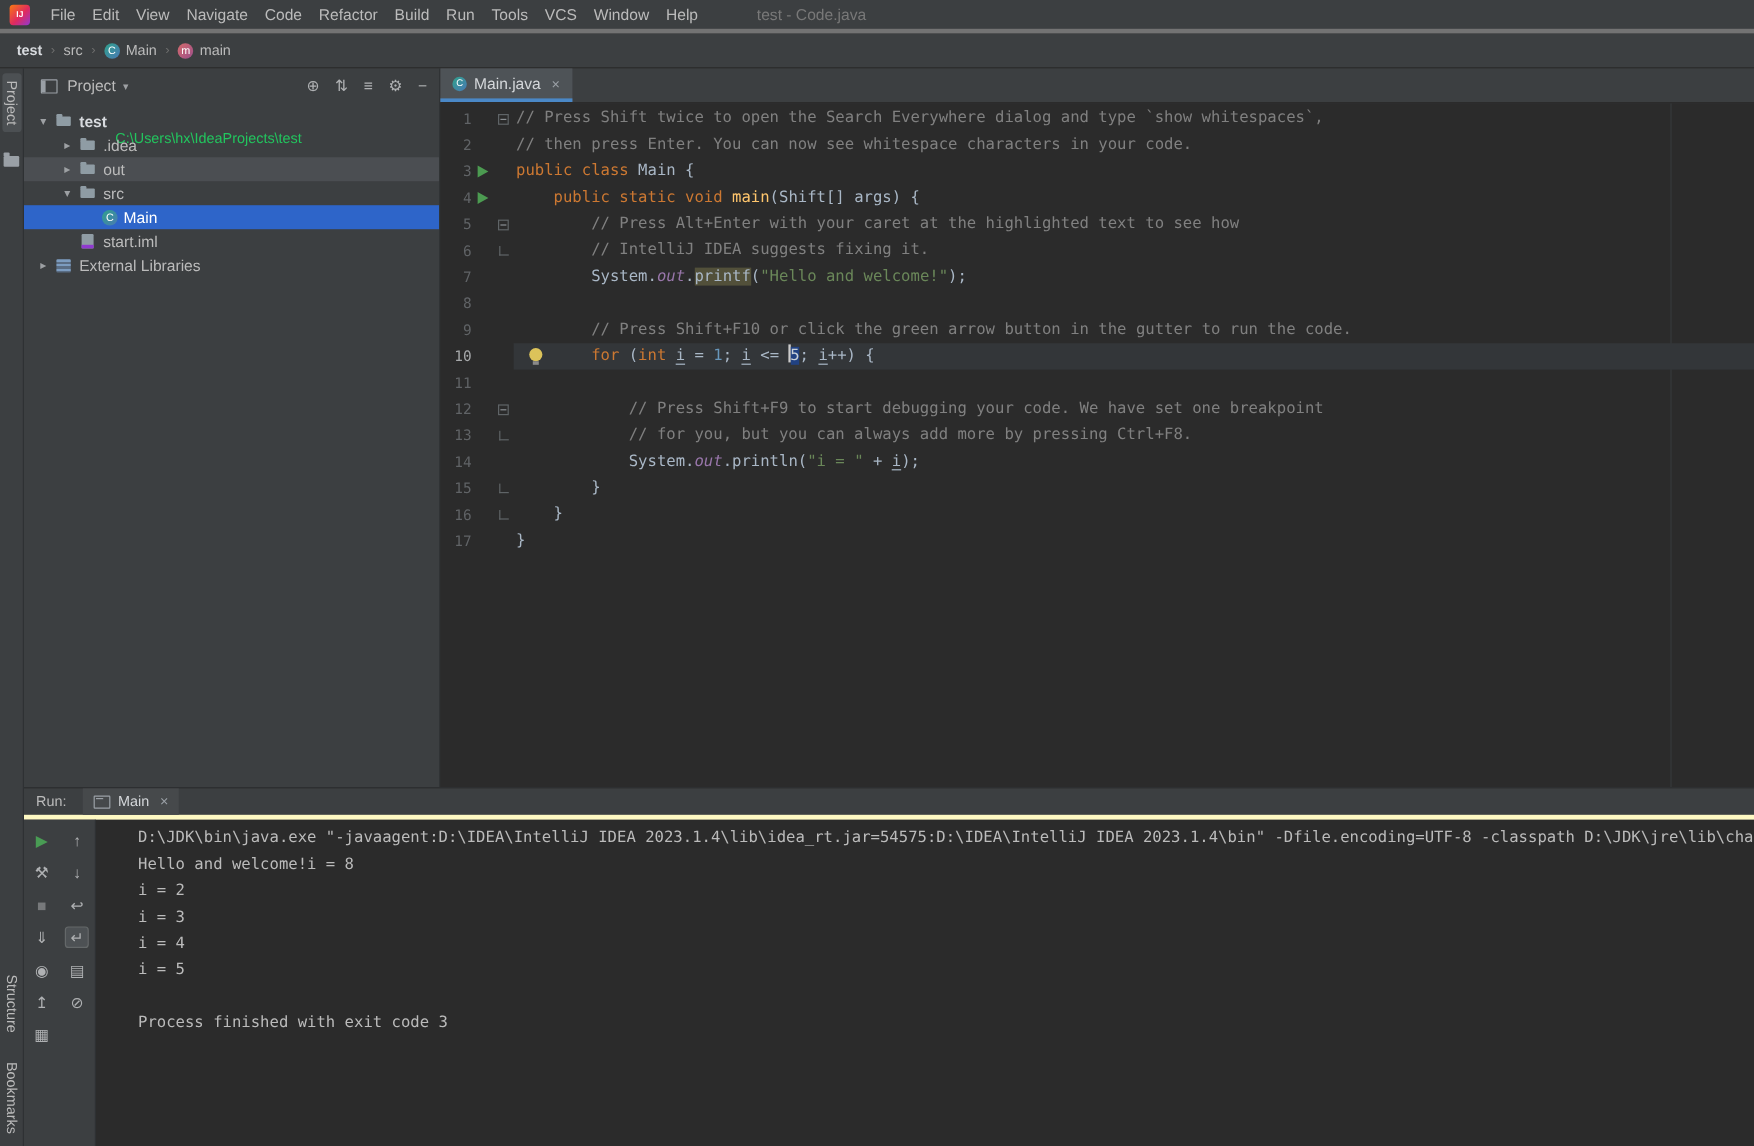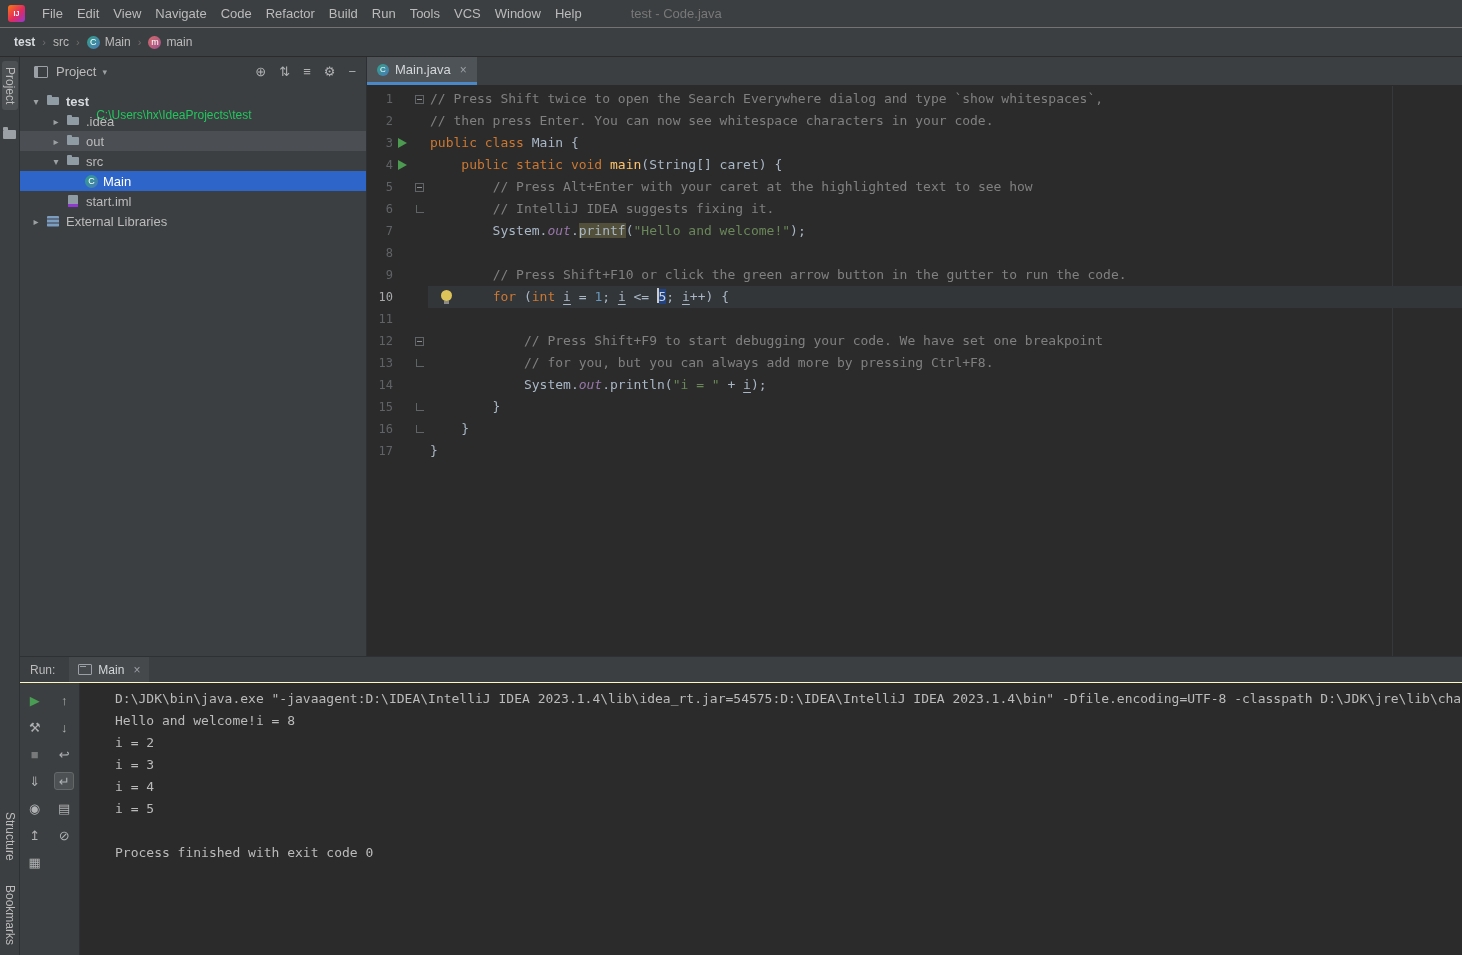--- a/index.html
+++ b/index.html
@@ -3,21 +3,21 @@
 <meta charset="utf-8">
 <style>
   html,body{margin:0;padding:0;}
   body{
     width:1462px;height:955px;position:relative;overflow:hidden;
     background:#2b2b2b;font-family:"Liberation Sans",sans-serif;
     -webkit-font-smoothing:antialiased;
   }
   
   .menubar{position:absolute;top:0;left:0;right:0;height:28px;box-sizing:border-box;
-    background:#3c3f41;border-bottom:1px solid #737373;
+    background:#3c3f41;border-bottom:4px solid #737373;
     display:flex;align-items:center;padding:0 8px;font-size:13px;color:#bbbbbb;}
   .logo{width:17px;height:17px;border-radius:3px;margin-right:10px;flex:none;
     background:linear-gradient(135deg,#f97a12,#e02a5f 55%,#9039d0);
     color:#fff;font-size:7px;font-weight:bold;display:flex;align-items:center;justify-content:center;}
   .menu-item{padding:3px 7px;border-radius:3px;white-space:nowrap;}
   .window-title{color:#787878;margin-left:42px;white-space:nowrap;}
   
   .breadcrumbs{position:absolute;top:28px;left:0;right:0;height:29px;box-sizing:border-box;
     background:#3c3f41;border-bottom:1px solid #2b2b2b;
     display:flex;align-items:center;padding:0 14px;gap:7px;font-size:12px;color:#bbbbbb;}
@@ -90,21 +90,21 @@
   .bulb::after{content:'';position:absolute;left:3px;bottom:-3px;width:5px;height:3px;background:#8a8a8a;}
   .cmt{color:#808080;} .kw{color:#cc7832;} .str{color:#6a8759;} .num{color:#6897bb;}
   .fld{color:#9876aa;font-style:italic;} .pln{color:#a9b7c6;} .mth{color:#ffc66d;}
   .u{color:#a9b7c6;text-decoration:underline;text-underline-offset:3px;}
   .hlw{color:#a9b7c6;background:#52503a;}
   .sel{color:#c8d0d9;background:#214283;}
   .cursor{display:inline-block;width:1.5px;height:15px;background:#cccccc;vertical-align:-2px;}
   
   .run-panel{position:absolute;left:20px;top:656px;right:0;bottom:0;display:flex;flex-direction:column;
     background:#2b2b2b;border-top:1px solid #2e3133;box-sizing:border-box;}
-  .run-header{height:26px;flex:none;background:#3c3f41;border-bottom:1px solid #fef9c3;box-sizing:border-box;
+  .run-header{height:26px;flex:none;background:#3c3f41;border-bottom:4px solid #fef9c3;box-sizing:border-box;
     display:flex;align-items:center;padding:0 0 0 10px;gap:14px;font-size:12px;color:#bbbbbb;}
   .run-tab{display:flex;align-items:center;gap:6px;height:100%;padding:0 9px;background:#46494b;color:#d4d7da;}
   .console-tab-icon{width:12px;height:9px;border:1px solid #9aa0a6;border-radius:1px;position:relative;}
   .console-tab-icon::before{content:'';position:absolute;left:1px;top:1px;width:6px;height:1px;background:#9aa0a6;}
   .run-body{flex:1;display:flex;overflow:hidden;}
   .run-toolbar{width:60px;flex:none;box-sizing:border-box;background:#3c3f41;border-right:1px solid #2e3133;
     display:flex;gap:6px;padding:8px 3px;}
   .tool-col{display:flex;flex-direction:column;gap:9px;align-items:center;width:24px;}
   .tool-btn{width:20px;height:18px;display:flex;align-items:center;justify-content:center;font-size:13px;color:#afb1b3;box-sizing:border-box;}
   .tool-btn.rerun{color:#499c54;}
@@ -250,21 +250,21 @@
         </span>
         <span class="ln-fold"></span>
         <span class="ln-text"><span class="kw">public class</span><span class="pln"> Main {</span></span>
       </div>
       <div class="code-line">
         <span class="ln-num">4</span>
         <span class="ln-ico">
           <span class="run-tri"></span>
         </span>
         <span class="ln-fold"></span>
-        <span class="ln-text"><span class="pln">    </span><span class="kw">public static void</span><span class="pln"> </span><span class="mth">main</span><span class="pln">(String[] caret) {</span></span>
+        <span class="ln-text"><span class="pln">    </span><span class="kw">public static void</span><span class="pln"> </span><span class="mth">main</span><span class="pln">(Shift[] args) {</span></span>
       </div>
       <div class="code-line">
         <span class="ln-num">5</span>
         <span class="ln-ico"></span>
         <span class="ln-fold">
           <span class="fold-start"></span>
         </span>
         <span class="ln-text"><span class="pln">        </span><span class="cmt">// Press Alt+Enter with your caret at the highlighted text to see how</span></span>
       </div>
       <div class="code-line">
@@ -382,16 +382,16 @@
         </div>
     </div>
     <div class="console" id="console-lines">
         <div class="console-line">D:\JDK\bin\java.exe "-javaagent:D:\IDEA\IntelliJ IDEA 2023.1.4\lib\idea_rt.jar=54575:D:\IDEA\IntelliJ IDEA 2023.1.4\bin" -Dfile.encoding=UTF-8 -classpath D:\JDK\jre\lib\cha</div>
         <div class="console-line">Hello and welcome!i = 8</div>
         <div class="console-line">i = 2</div>
         <div class="console-line">i = 3</div>
         <div class="console-line">i = 4</div>
         <div class="console-line">i = 5</div>
         <div class="console-line"></div>
-        <div class="console-line">Process finished with exit code 0</div>
+        <div class="console-line">Process finished with exit code 3</div>
       </div>
   </div>
 </div>
 
 </body></html>

